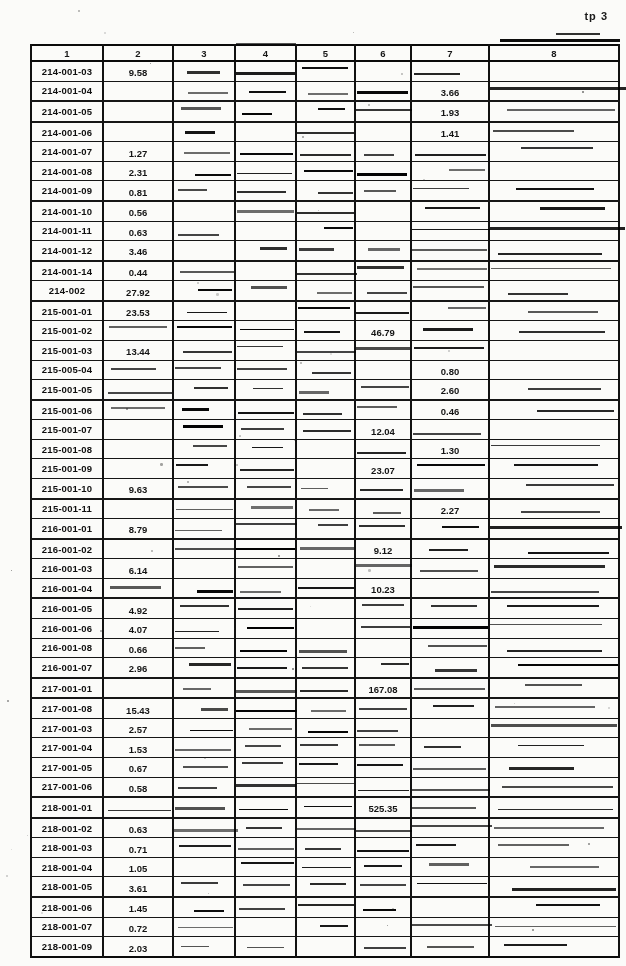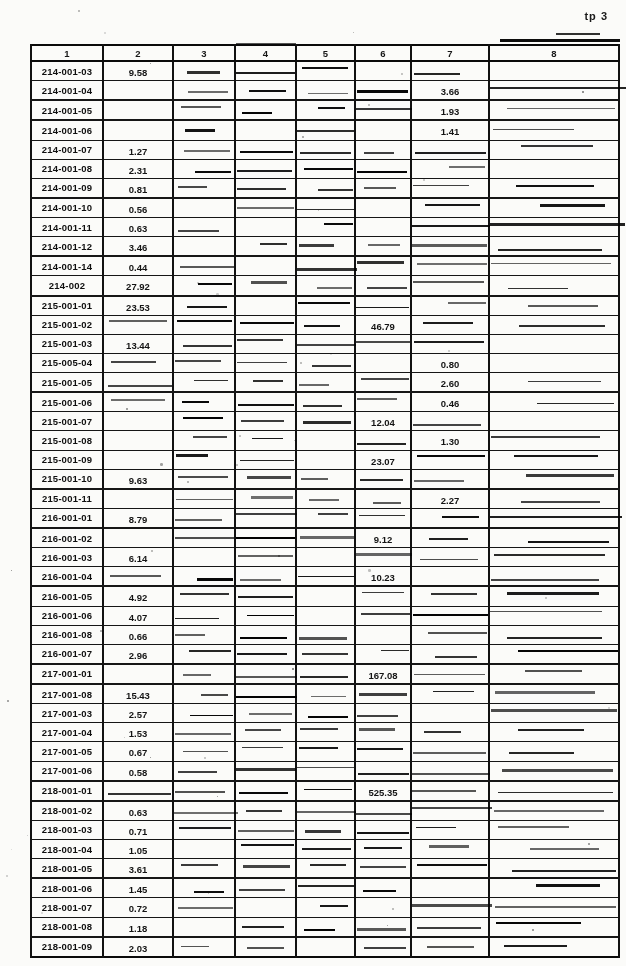--- a/index.html
+++ b/index.html
@@ -983,40 +983,20 @@
           </td>
     <td></td>
     <td>
             <span class="line" style="width: 104.678%; height: 2.5px; margin-left: 0%; top: -1.9px; opacity: 0.7;"></span>
           </td>
     <td>
             <span class="line" style="width: 94.2805%; height: 1.6px; margin-left: 4%; top: -0.6px; opacity: 0.61;"></span>
           </td>
   </tr>
         <tr>
-    <td class="c1">218-001-08</td>
-    <td><span class="val">1.18</span></td>
-    <td></td>
-    <td>
-            <span class="line" style="width: 70.7703%; height: 2.3px; margin-left: 11%; top: 0.4px; opacity: 0.87;"></span>
-          </td>
-    <td>
-            <span class="line" style="width: 54.2607%; height: 1.5px; margin-left: 13%; top: 3.3px; opacity: 0.99;"></span>
-          </td>
-    <td>
-            <span class="line" style="width: 91.3011%; height: 2.5px; margin-left: 1%; top: 3px; opacity: 0.65;"></span>
-          </td>
-    <td>
-            <span class="line" style="width: 84.6175%; height: 1.9px; margin-left: 6%; top: 1.6px; opacity: 0.76;"></span>
-          </td>
-    <td>
-            <span class="line" style="width: 66.3066%; height: 1.7px; margin-left: 5%; top: -3.4px; opacity: 0.98;"></span>
-          </td>
-  </tr>
-        <tr>
     <td class="c1">218-001-09</td>
     <td><span class="val">2.03</span></td>
     <td>
             <span class="line" style="width: 46.2156%; height: 1.4px; margin-left: 12%; top: -0.4px; opacity: 0.67;"></span>
           </td>
     <td>
             <span class="line" style="width: 61.979%; height: 1.8px; margin-left: 19%; top: 0.8px; opacity: 0.68;"></span>
           </td>
     <td></td>
     <td>

